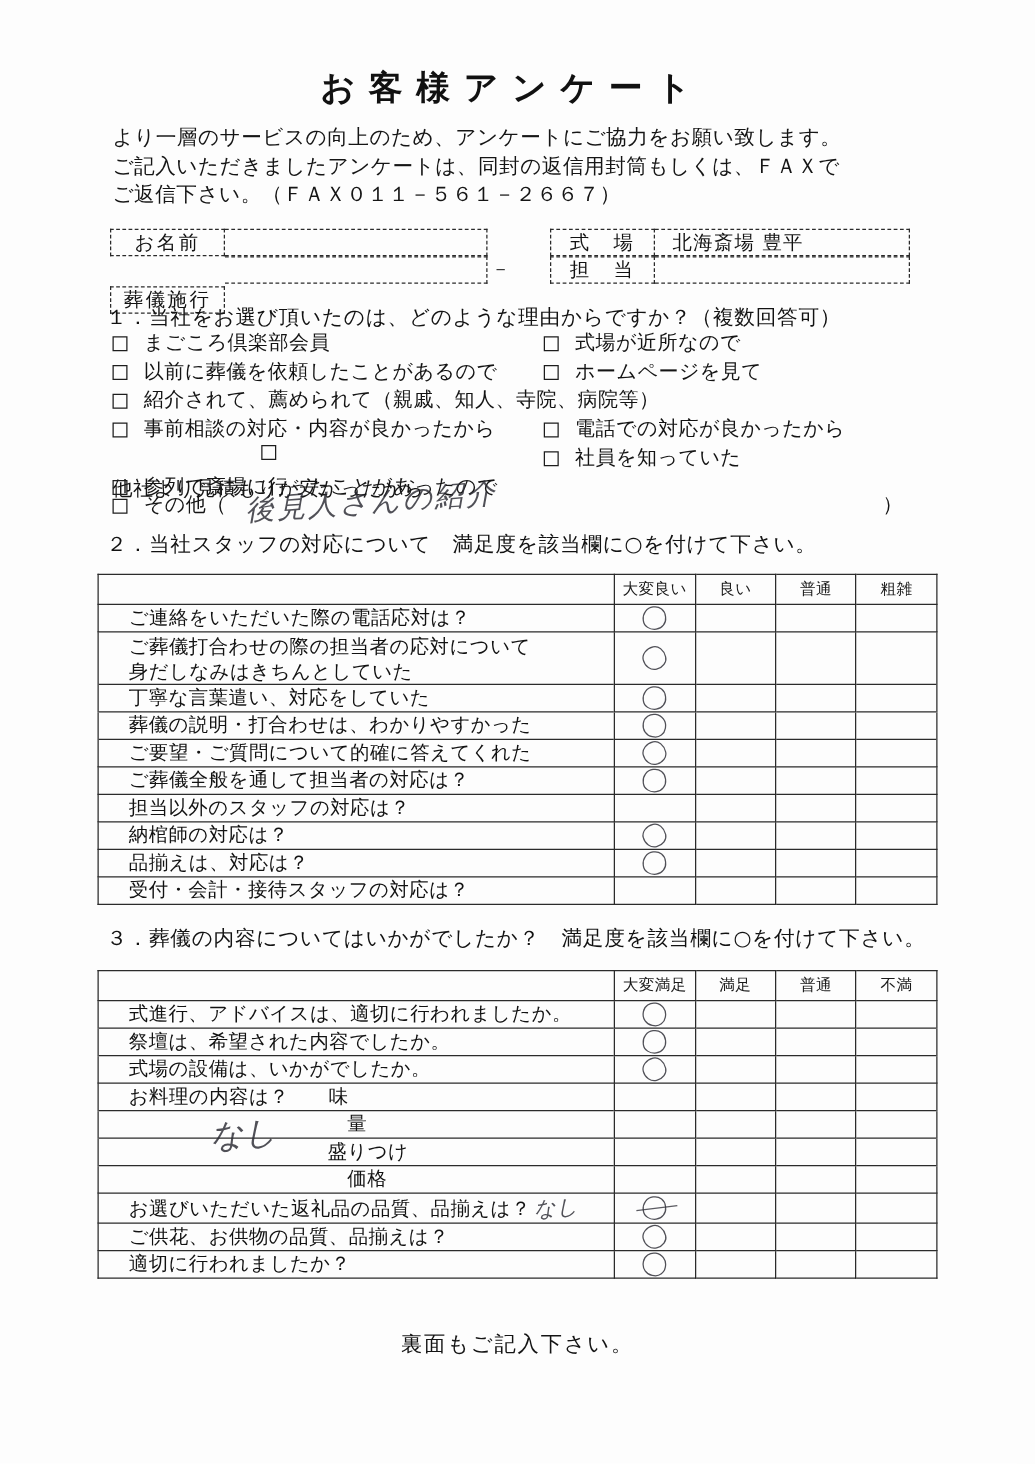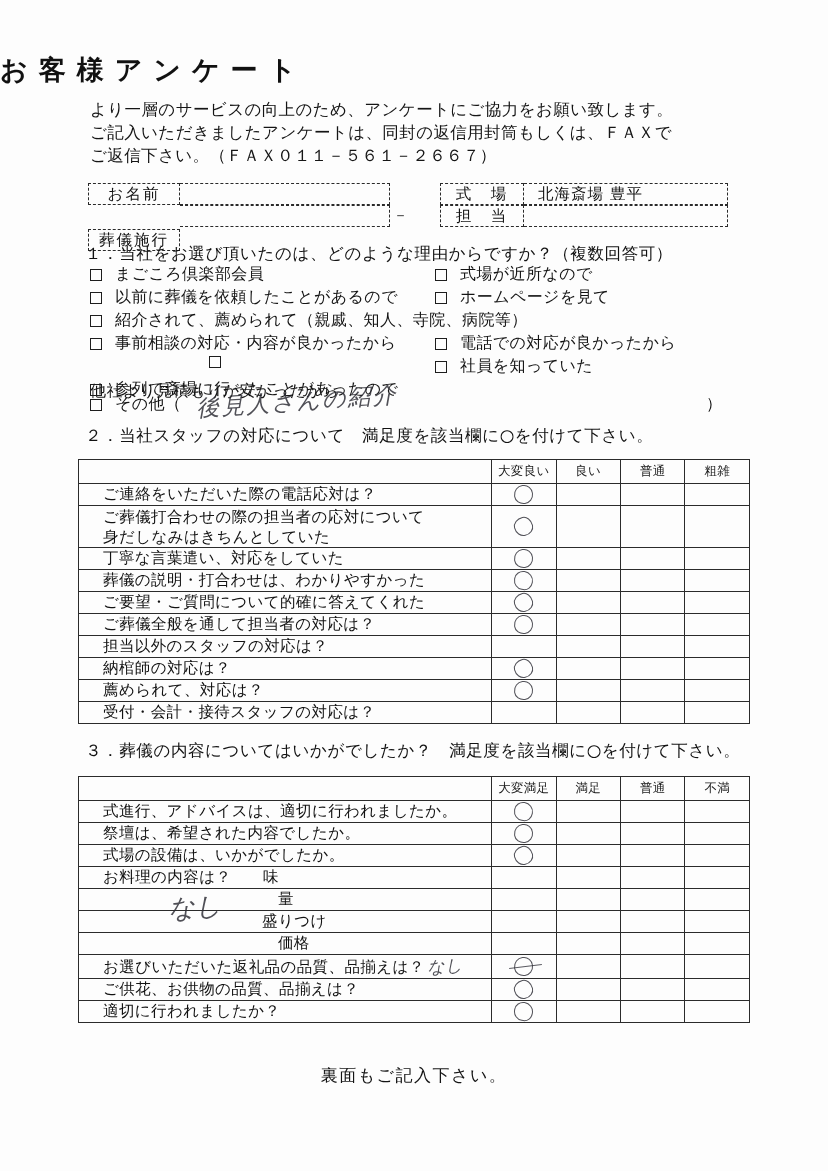--- a/index.html
+++ b/index.html
@@ -20,20 +20,21 @@
     inset: 0;
     background: #fdfdfd;
   }
 
   
   .title {
     position: absolute;
     top: 52px;
     left: 0;
     width: 820px;
+    text-align: center;
     font-size: 27px;
     font-weight: bold;
     letter-spacing: 11px;
     color: #111;
   }
 
   
   .intro {
     position: absolute;
     top: 98px;
@@ -339,21 +340,21 @@
           <td class="rcol"></td>
         </tr>
         <tr>
           <td class="qcol">納棺師の対応は？</td>
           <td class="rcol"><span class="mark v3"></span></td>
           <td class="rcol"></td>
           <td class="rcol"></td>
           <td class="rcol"></td>
         </tr>
         <tr>
-          <td class="qcol">薦められて、対応は？</td>
+          <td class="qcol">品揃えは、対応は？</td>
           <td class="rcol"><span class="mark "></span></td>
           <td class="rcol"></td>
           <td class="rcol"></td>
           <td class="rcol"></td>
         </tr>
         <tr>
           <td class="qcol">受付・会計・接待スタッフの対応は？</td>
           <td class="rcol"></td>
           <td class="rcol"></td>
           <td class="rcol"></td>

